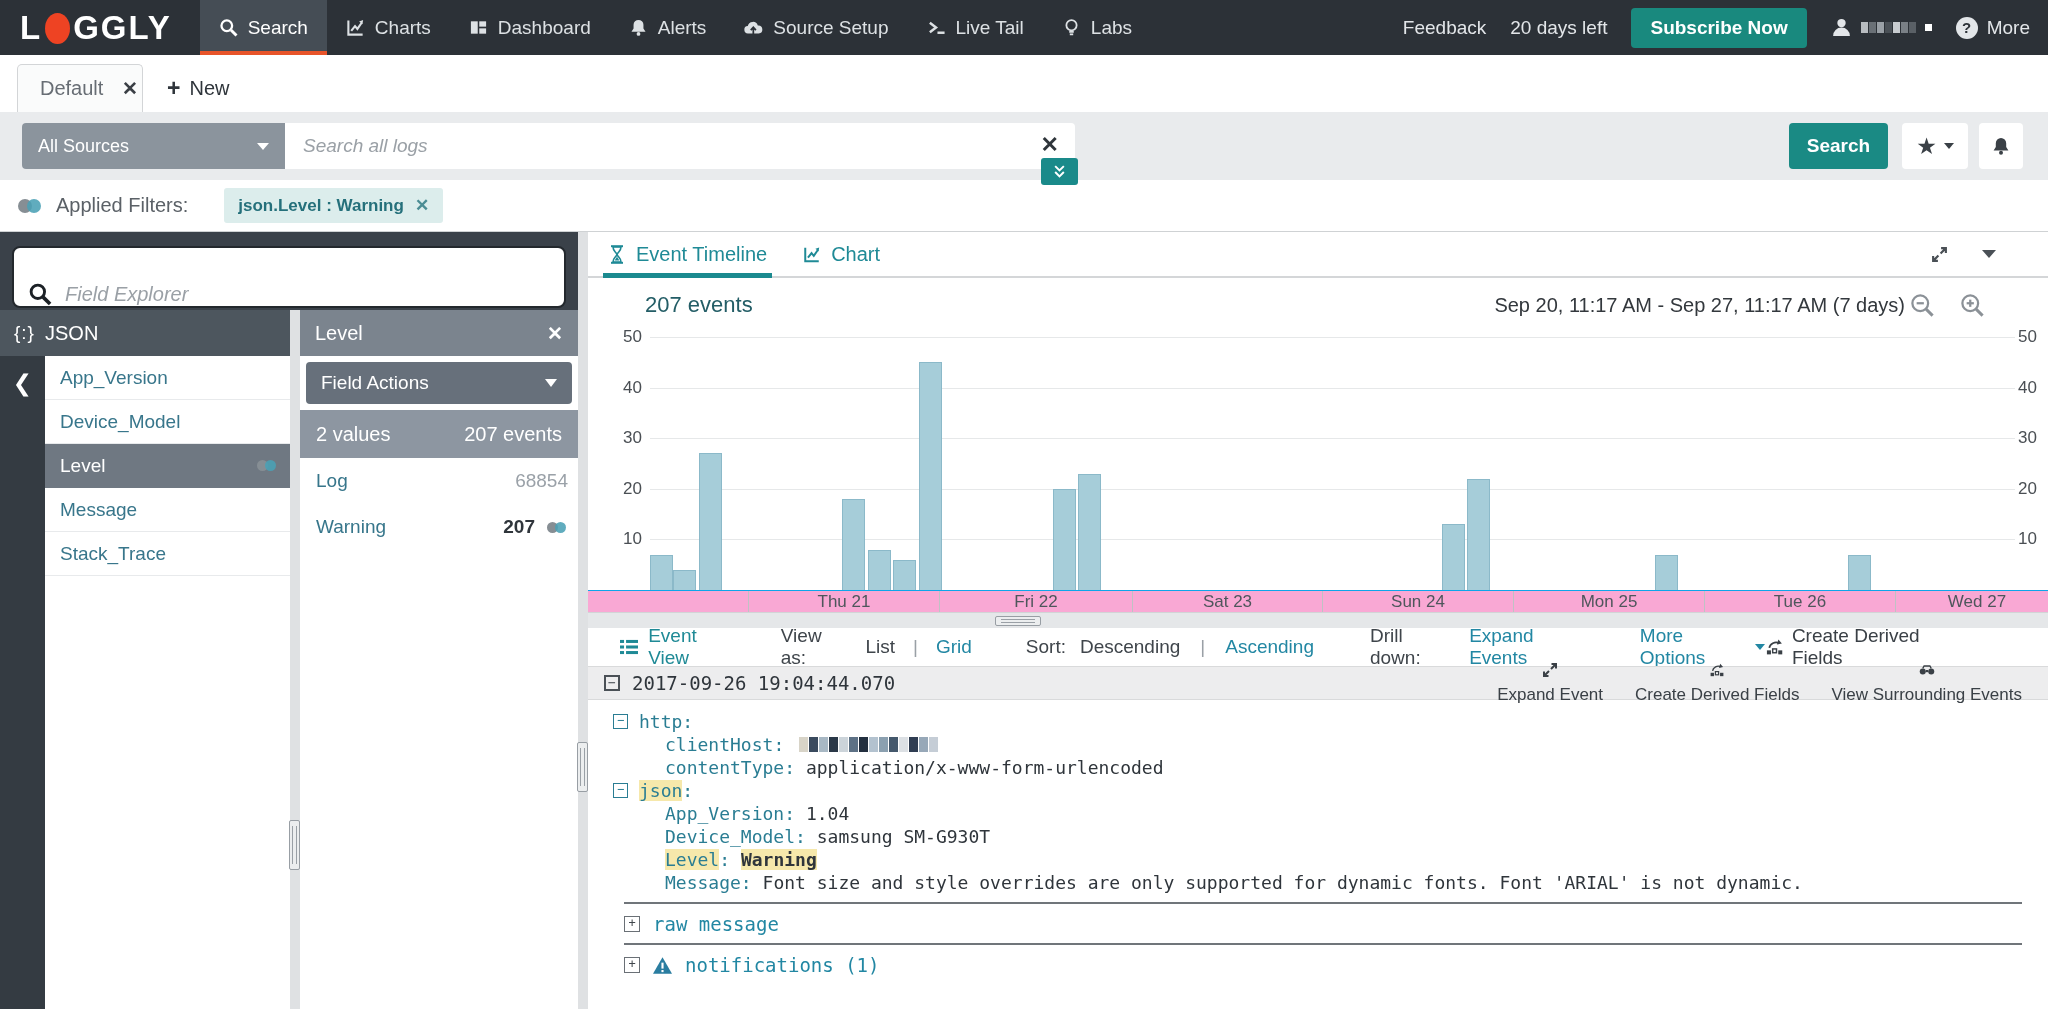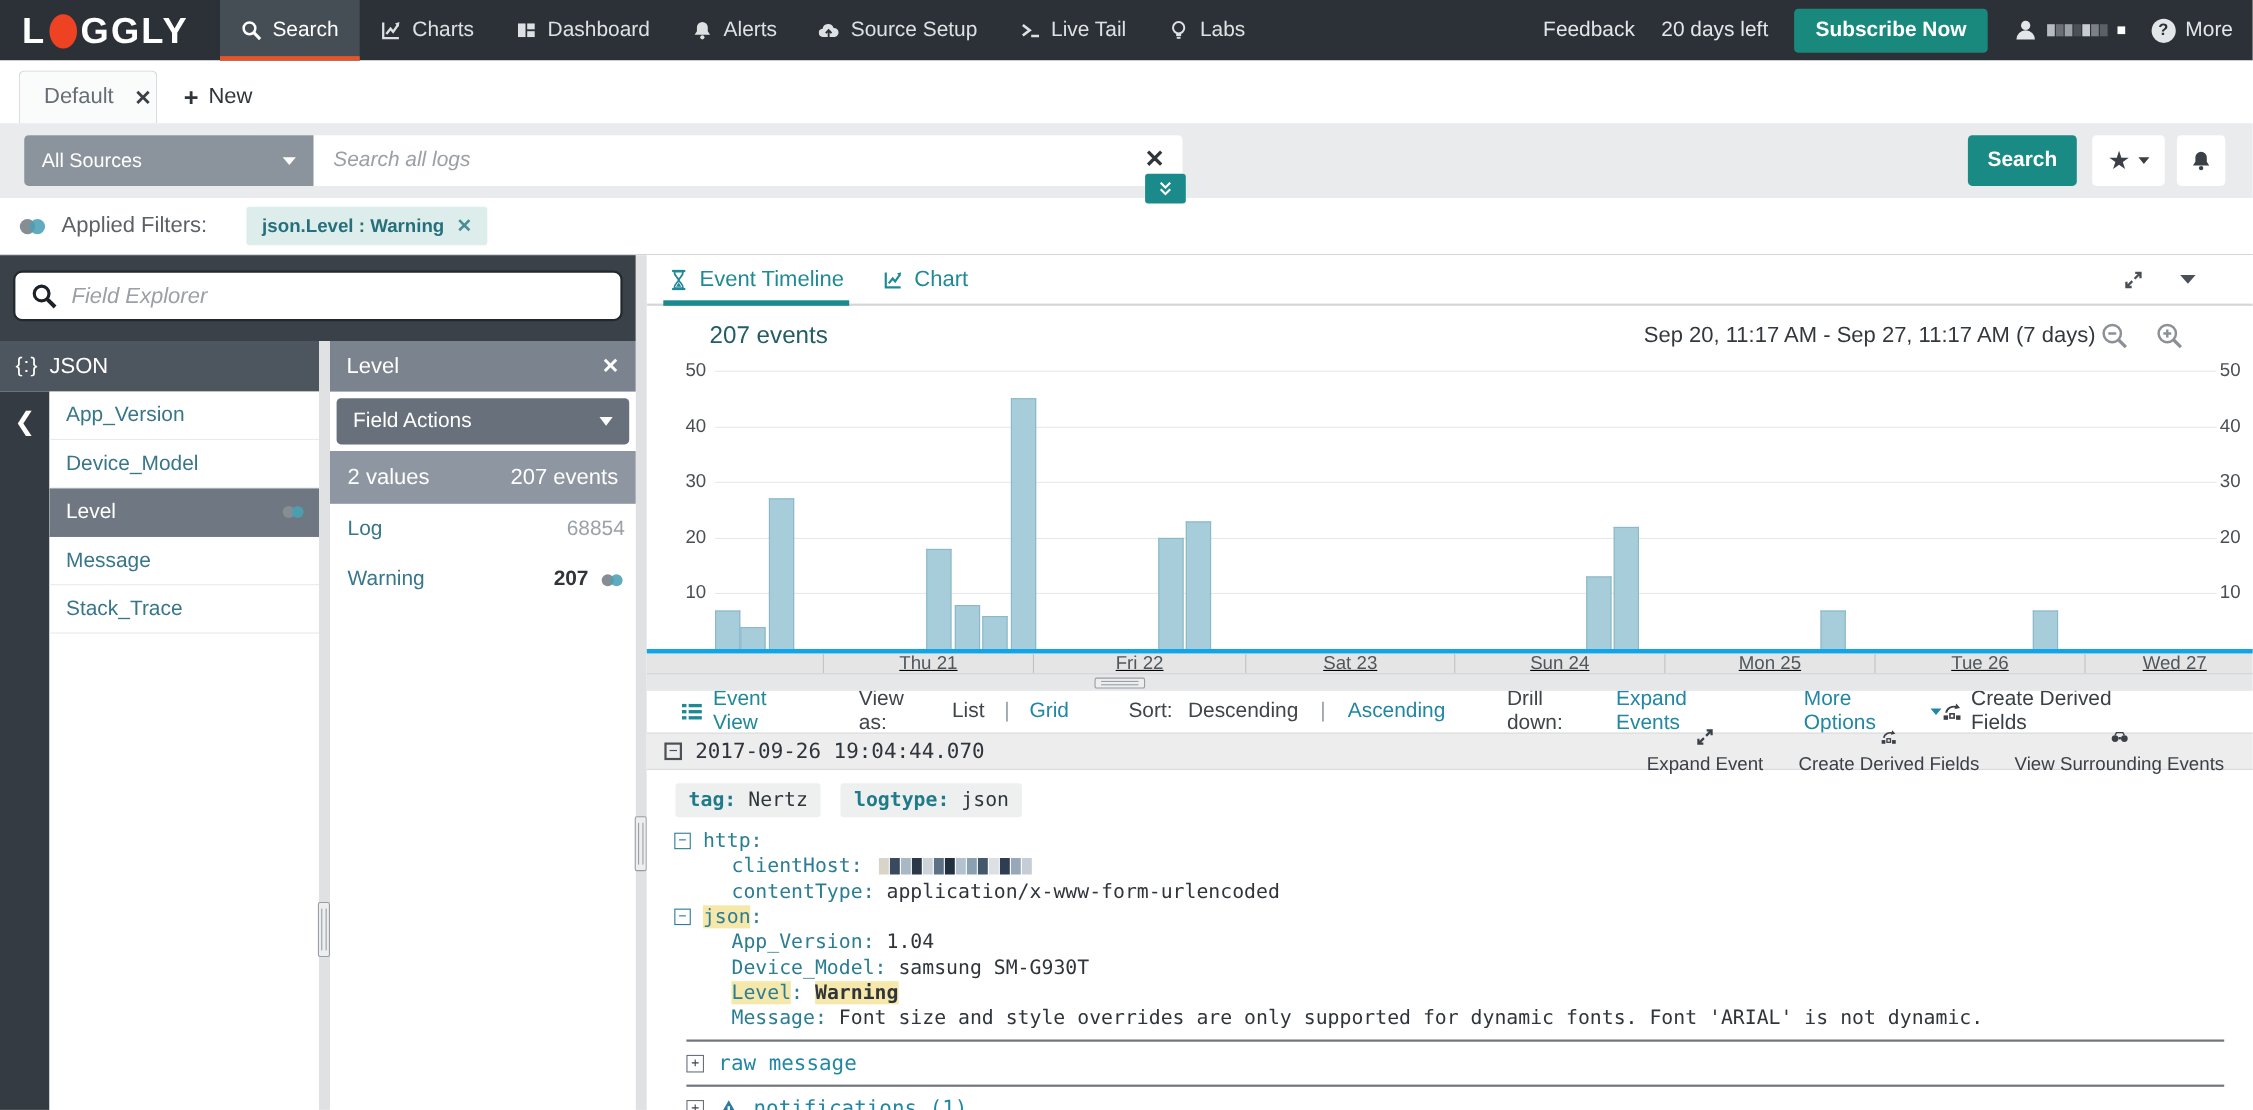--- a/index.html
+++ b/index.html
@@ -82,22 +82,22 @@
   .venn.small::after { left:8px; }
   .filter-label { color:#5b6167; font-size:20px; margin-left:12px; }
   .chip { background:#dcedec; border-radius:3px; padding:7px 14px; color:#25707b; font-size:17px;
     font-weight:bold; display:flex; align-items:center; gap:11px; margin-left:36px; cursor:default; }
   .chip .x { color:#4b8d94; cursor:pointer; }
 
   
   .main { display:flex; height:777px; }
   .left-panel { width:578px; display:flex; flex-direction:column; flex:none; }
   .fe-search { height:78px; background:#3a4149; padding:14px 12px; }
-  .fe-box { height:46px; background:#fff; border:2px solid #23282d; border-radius:8px; display:flex;
-    align-items:center; padding:0 14px; gap:13px; cursor:text; }
+  .fe-box { height:62px; background:#fff; border:2px solid #23282d; border-radius:8px; display:flex;
+    align-items:flex-end; padding:0 14px; gap:13px; cursor:text; }
   .fe-box svg { width:24px; height:24px; color:#1c2126; }
   .fe-box .ph { font-style:italic; color:#9aa0a6; font-size:20px; }
   .fe-cols { flex:1; display:flex; min-height:0; }
   .col-a { width:290px; display:flex; flex-direction:column; flex:none; }
   .col-a-head { height:46px; background:#4d565e; color:#fff; font-size:20px; display:flex;
     align-items:center; padding-left:14px; gap:10px; flex:none; }
   .col-a-head .brace { font-size:19px; letter-spacing:1px; }
   .col-a-body { flex:1; display:flex; min-height:0; }
   .strip { width:45px; background:#343b42; color:#fff; padding-top:14px; text-align:center;
     font-size:23px; cursor:pointer; flex:none; }
@@ -144,22 +144,22 @@
   .chart-range { position:absolute; right:143px; top:16px; font-size:20px; color:#33383d; }
   .zoom-ico { position:absolute; top:14px; width:27px; height:27px; color:#8b9197; cursor:pointer; }
   .zoom-ico.zo { right:112px; } .zoom-ico.zi { right:62px; }
   .plot { position:absolute; left:62px; top:52px; width:1360px; height:260px; }
   .gridline { position:absolute; left:0; right:-5px; height:1px; background:#e6e8e9; }
   .bar { position:absolute; bottom:0; width:23px; background:#a6cdd9; border:1px solid #8bb9c9;
     border-bottom:none; cursor:pointer; }
   .ytick { position:absolute; font-size:17px; color:#4a4f54; top:0; }
   .ytick.l { left:14px; width:40px; text-align:right; }
   .ytick.r { left:1430px; width:40px; text-align:left; }
-  .axis-band { position:absolute; left:0; right:0; top:312px; height:22px; background:#e5e5e5;
-    border-top:4px solid #0ea5e9; display:flex;text-decoration:underline; }
+  .axis-band { position:absolute; left:0; right:0; top:312px; height:22px; background:#f9a8d4;
+    border-top:1px solid #0ea5e9; display:flex; }
   .band { display:flex; align-items:center; justify-content:center; font-size:17px; color:#4f565c;
     border-left:1px solid #bfc2c4; flex:none; }
   .band:first-child { border-left:none; }
 
   .chart-divider { height:16px; background:#e5e7e9; border-top:1px solid #d2d4d6; position:relative; flex:none; }
   .hgrip { position:absolute; left:407px; top:3px; width:46px; height:10px; background:#eceeef;
     border:1px solid #989ea4; border-radius:2px; cursor:row-resize; }
   .hgrip::before { content:""; position:absolute; left:5px; right:5px; top:2px; height:1px; background:#9aa0a6; }
   .hgrip::after  { content:""; position:absolute; left:5px; right:5px; bottom:2px; height:1px; background:#9aa0a6; }
 
@@ -585,24 +585,20 @@
                 <circle cx="16.8" cy="9" r="4.2" fill="currentColor"></circle>
                 <rect x="9.5" y="7" width="3" height="3" fill="currentColor"></rect>
                 <path d="M5.2 4.8 L7 1.5 H15 L16.8 4.8" fill="none" stroke="currentColor" stroke-width="1.8"></path>
               </svg>
             <span>View Surrounding Events</span>
           </span>
         </span>
       </div>
 
       <div class="ev-body">
-        <div class="chips" id="event-tags">
-            <span class="chip-tag"><span class="k">tag: </span><span>Nertz</span></span>
-            <span class="chip-tag"><span class="k">logtype: </span><span>json</span></span>
-          </div>
         <div id="event-tree">
             <div class="tree-line ind0 has-c"><span class="tl-collapser">−</span><span class="key">http</span><span class="key">: </span></div>
             <div class="tree-line ind1"><span class="key">clientHost</span><span class="key">: </span><span class="redacted"><i style="width: 9px; height: 15px; background: rgb(216, 212, 200); display: inline-block;"></i><i style="width: 9px; height: 15px; background: rgb(58, 74, 94); display: inline-block;"></i><i style="width: 9px; height: 15px; background: rgb(168, 184, 196); display: inline-block;"></i><i style="width: 9px; height: 15px; background: rgb(42, 56, 72); display: inline-block;"></i><i style="width: 9px; height: 15px; background: rgb(204, 212, 218); display: inline-block;"></i><i style="width: 9px; height: 15px; background: rgb(93, 113, 133); display: inline-block;"></i><i style="width: 9px; height: 15px; background: rgb(34, 47, 63); display: inline-block;"></i><i style="width: 9px; height: 15px; background: rgb(179, 194, 207); display: inline-block;"></i><i style="width: 9px; height: 15px; background: rgb(139, 160, 176); display: inline-block;"></i><i style="width: 9px; height: 15px; background: rgb(68, 88, 108); display: inline-block;"></i><i style="width: 9px; height: 15px; background: rgb(220, 224, 228); display: inline-block;"></i><i style="width: 9px; height: 15px; background: rgb(47, 61, 82); display: inline-block;"></i><i style="width: 9px; height: 15px; background: rgb(151, 168, 184); display: inline-block;"></i><i style="width: 9px; height: 15px; background: rgb(197, 205, 214); display: inline-block;"></i></span></div>
             <div class="tree-line ind1"><span class="key">contentType</span><span class="key">: </span><span class="val">application/x-www-form-urlencoded</span></div>
             <div class="tree-line ind0 has-c"><span class="tl-collapser">−</span><span class="key hl">json</span><span class="key">: </span></div>
             <div class="tree-line ind1"><span class="key">App_Version</span><span class="key">: </span><span class="val">1.04</span></div>
             <div class="tree-line ind1"><span class="key">Device_Model</span><span class="key">: </span><span class="val">samsung SM-G930T</span></div>
             <div class="tree-line ind1"><span class="key hl">Level</span><span class="key">: </span><span class="val hlv">Warning</span></div>
             <div class="tree-line ind1"><span class="key">Message</span><span class="key">: </span><span class="val">Font size and style overrides are only supported for dynamic fonts. Font 'ARIAL' is not dynamic.</span></div>
           </div>

